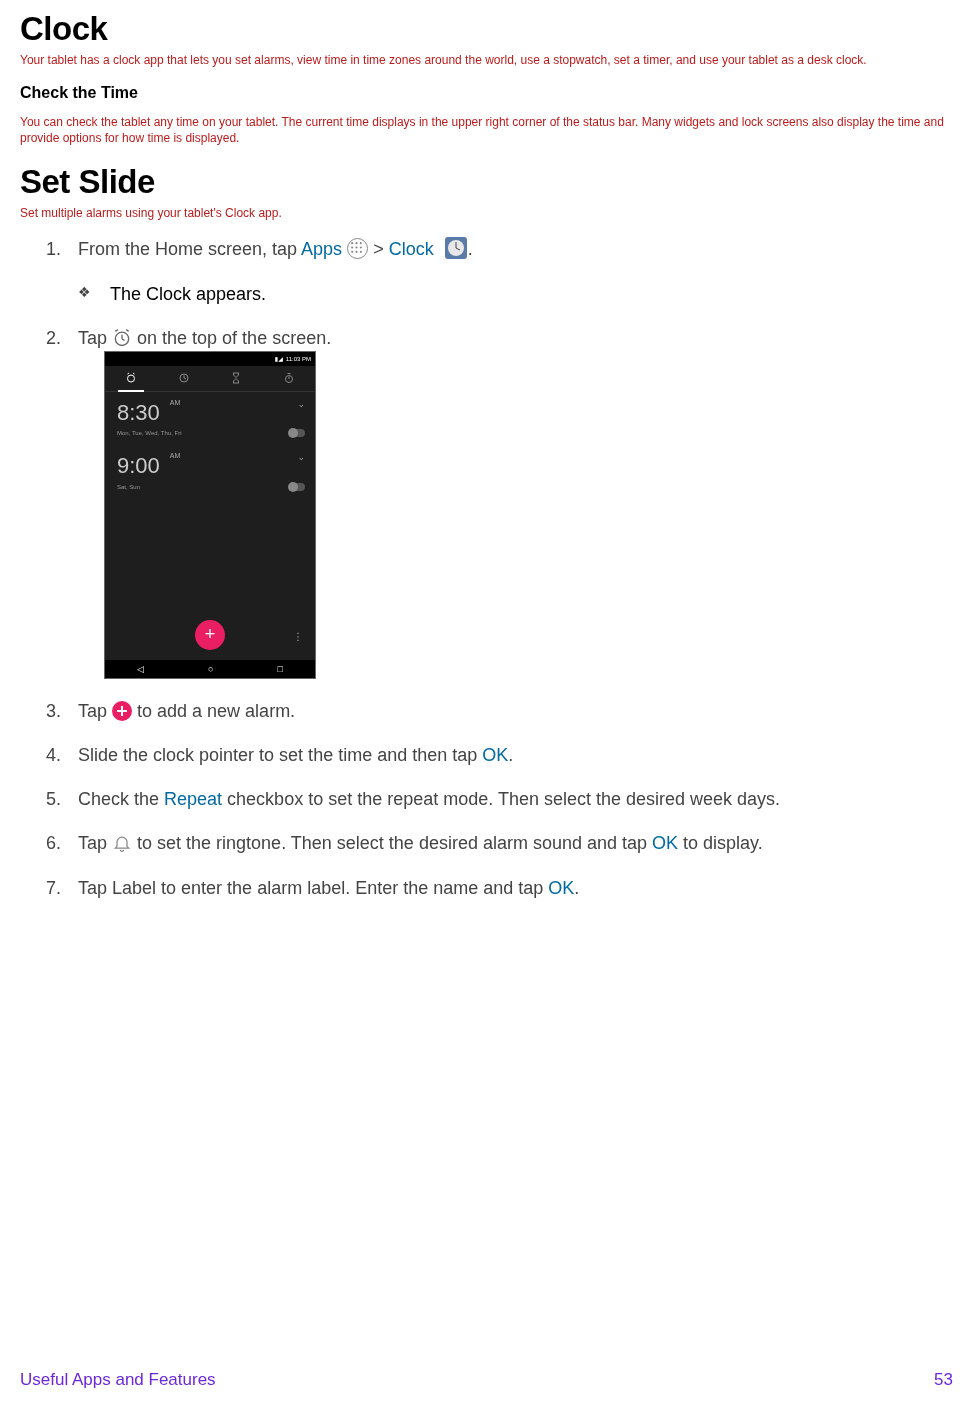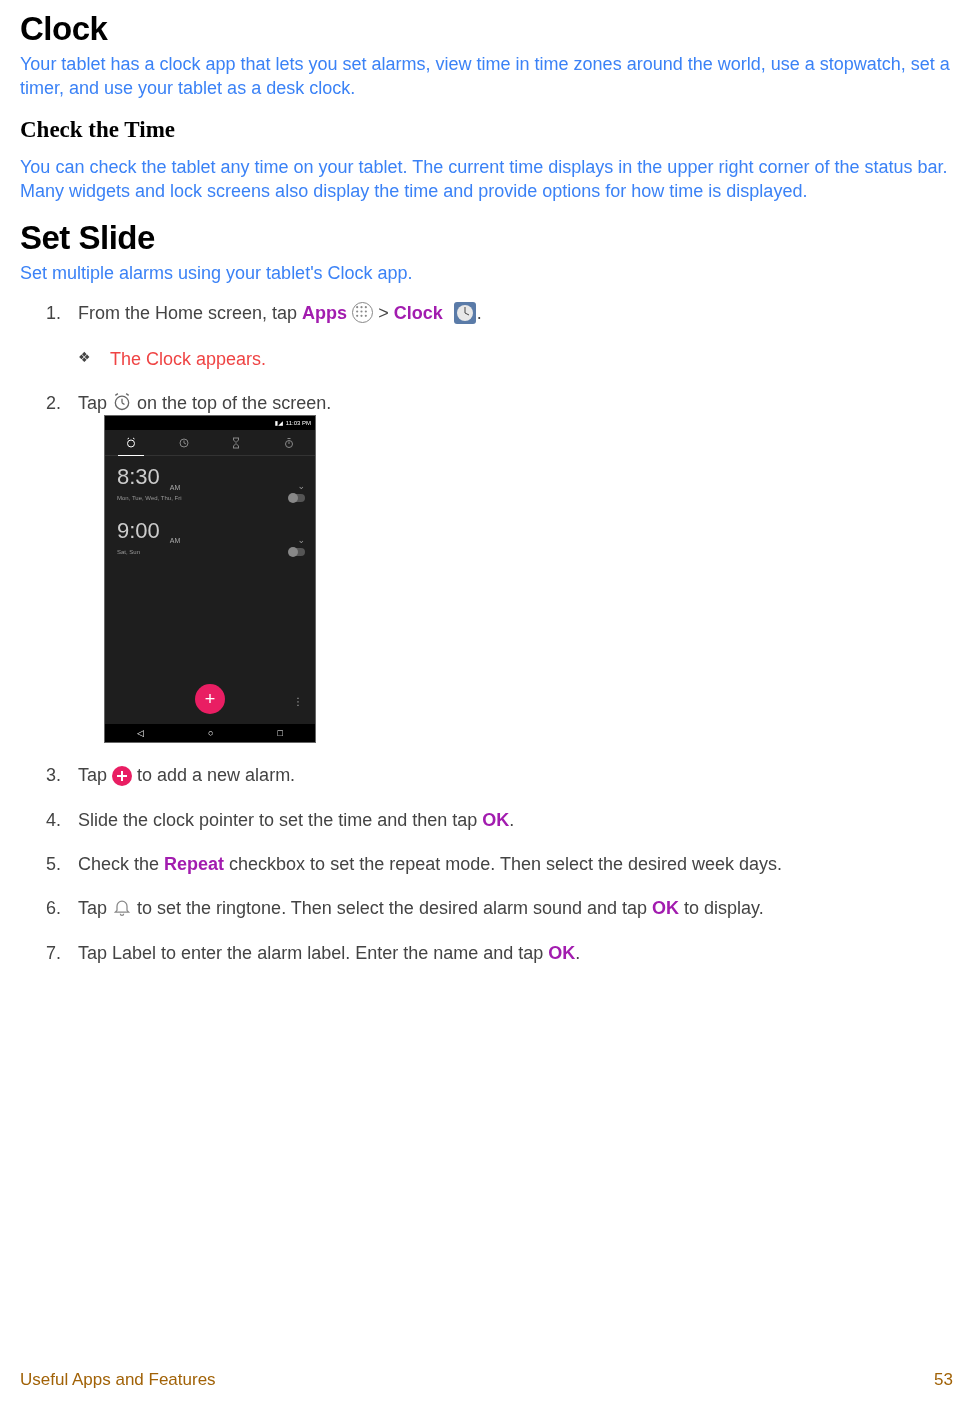--- a/index.html
+++ b/index.html
@@ -14,29 +14,29 @@
   }
   h1 {
     font-family: Arial, Helvetica, sans-serif;
     font-weight: 900;
     font-size: 33px;
     letter-spacing: -0.5px;
     color: #000;
     margin-bottom: 4px;
   }
   .intro, .body-text {
-    font-size: 18px;
+    font-size: 12px;
     line-height: 1.35;
-    color: #3b82f6;
+    color: #b91c1c;
     margin-bottom: 16px;
   }
   h2 {
-    font-family: Liberation Serif, serif;
+    font-family: Liberation Sans, sans-serif;
     font-weight: bold;
-    font-size: 23px;
+    font-size: 16px;
     color: #000;
     margin-top: 8px;
     margin-bottom: 12px;
   }
   ol {
     list-style: none;
     margin-left: 32px;
     margin-top: 6px;
   }
   ol > li {
@@ -52,34 +52,34 @@
     left: -6px;
     top: 0;
   }
   .sub {
     list-style: none;
     margin-top: 20px;
     margin-left: 2px;
   }
   .sub li {
     font-size: 18px;
-    color: #ef4444;
+    color: #000000;
     position: relative;
     padding-left: 30px;
     margin-bottom: 18px;
   }
   .sub li::before {
     content: "❖";
     position: absolute;
     left: -2px;
     top: 1px;
     font-size: 14px;
     color: #444;
   }
-  .bold { font-weight: bold; color: #a21caf; }
+  .bold { font-weight: normal; color: #0369a1; }
   .inline-icon {
     display: inline-block;
     vertical-align: middle;
     position: relative;
     top: -2px;
   }
   .apps-icon {
     width: 21px; height: 21px;
     border: 1.5px solid #888;
     border-radius: 50%;
@@ -136,21 +136,21 @@
   .shot .tabs .tab.active::after {
     content: ""; position: absolute; bottom: -1px; left: 25%; width: 50%; height: 1.5px; background: #fff;
   }
   .shot .alarm-row {
     padding: 6px 10px 8px 12px;
     color: #bbb;
     display: flex; flex-direction: column;
   }
   .shot .alarm-row .time {
     font-size: 22px; font-weight: 300; color: #ccc;
-    display: flex; align-items: flex-end; gap: 10px;
+    display: flex; align-items: flex-start; gap: 10px;
   }
   .shot .alarm-row .time .ampm { font-size: 7px; color: #aaa; }
   .shot .alarm-row .time .chev { margin-left: auto; font-size: 9px; color: #999;}
   .shot .alarm-row .days {
     font-size: 6px; color: #999; margin-top: 2px;
     display: flex; justify-content: space-between; align-items: center;
   }
   .shot .alarm-row .days .sw {
     width: 16px; height: 8px; background: #555; border-radius: 4px; position: relative;
   }
@@ -174,21 +174,21 @@
   .shot .navbar span { color: #fff; font-size: 9px; }
 
   .footer {
     position: absolute;
     bottom: 20px;
     left: 20px;
     right: 20px;
     display: flex;
     justify-content: space-between;
     font-size: 17px;
-    color: #a16207;
+    color: #6d28d9;
   }
 </style>
 </head>
 <body>
 
 <h1>Clock</h1>
 <p class="intro">Your tablet has a clock app that lets you set alarms, view time in time zones around the world, use a stopwatch, set a timer, and use your tablet as a desk clock.</p>
 
 <h2>Check the Time</h2>
 <p class="body-text">You can check the tablet any time on your tablet. The current time displays in the upper right corner of the status bar. Many widgets and lock screens also display the time and provide options for how time is displayed.</p>

